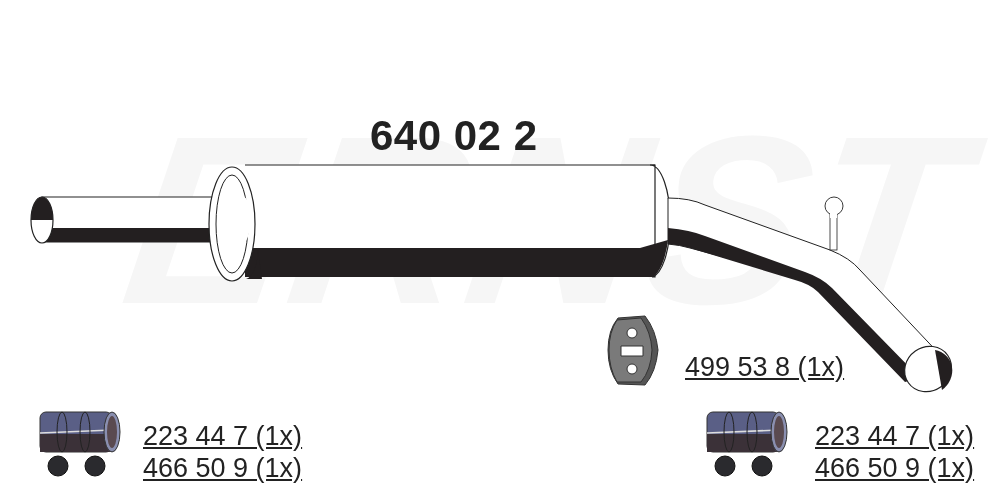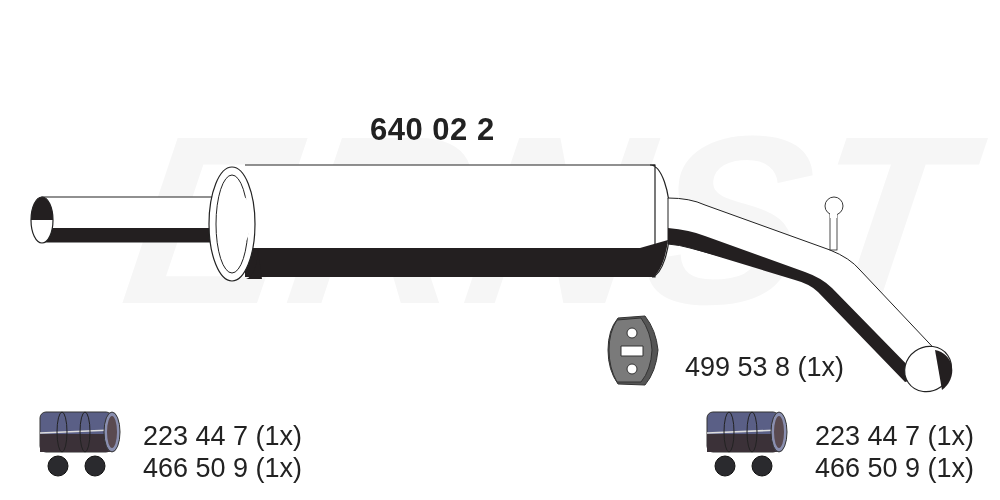--- a/index.html
+++ b/index.html
@@ -1,19 +1,19 @@
 <!DOCTYPE html>
 <html><head>
   <meta charset="utf-8">
   <style>
     html, body { margin:0; padding:0; background:#ffffff; }
     body { width:1000px; height:500px; position:relative; overflow:hidden; font-family:"Liberation Sans", sans-serif; }
     .watermark { position:absolute; left:130px; top:120px; width:740px; height:200px; color:#f6f6f6; font-family:"Liberation Sans", sans-serif; font-weight:bold; font-style:italic; font-size:240px; line-height:200px; letter-spacing:4px; transform:skewX(-8deg); user-select:none; }
-    .part-number { position:absolute; left:370px; top:112px; font-size:31px; font-weight:bold; color:#222; letter-spacing:0.5px; }
-    .label { position:absolute; font-size:27px; color:#222; line-height:32px; white-space:nowrap; }
+    .part-number { position:absolute; left:370px; top:112px; font-size:42px; font-weight:bold; color:#222; letter-spacing:0.5px; }
+    .label { position:absolute; font-size:27px; color:#222; line-height:32px; white-space:nowrap;text-decoration:underline; }
     svg { position:absolute; left:0; top:0; }
   </style>
 </head>
 <body>
 
 <div class="watermark">ERNST</div>
 
 <svg width="1000" height="500" viewBox="0 0 1000 500">
 
   <g>

